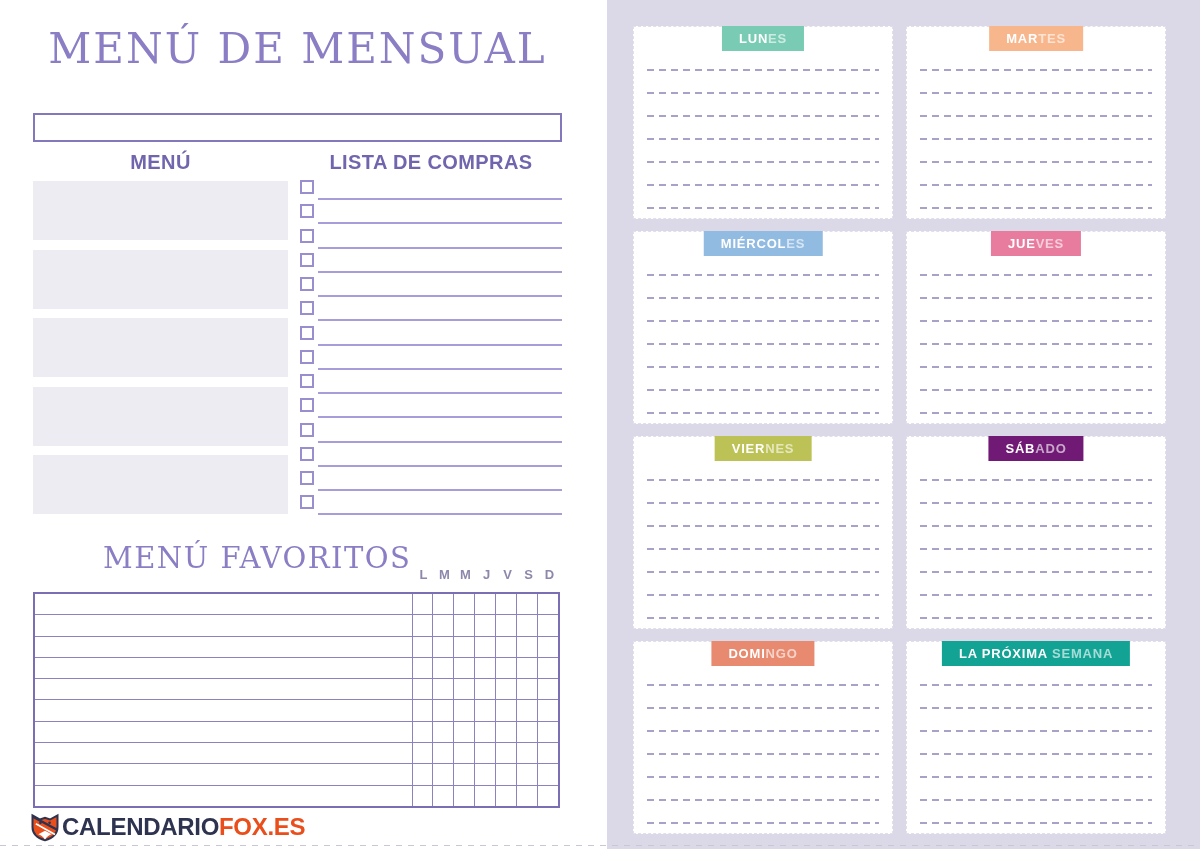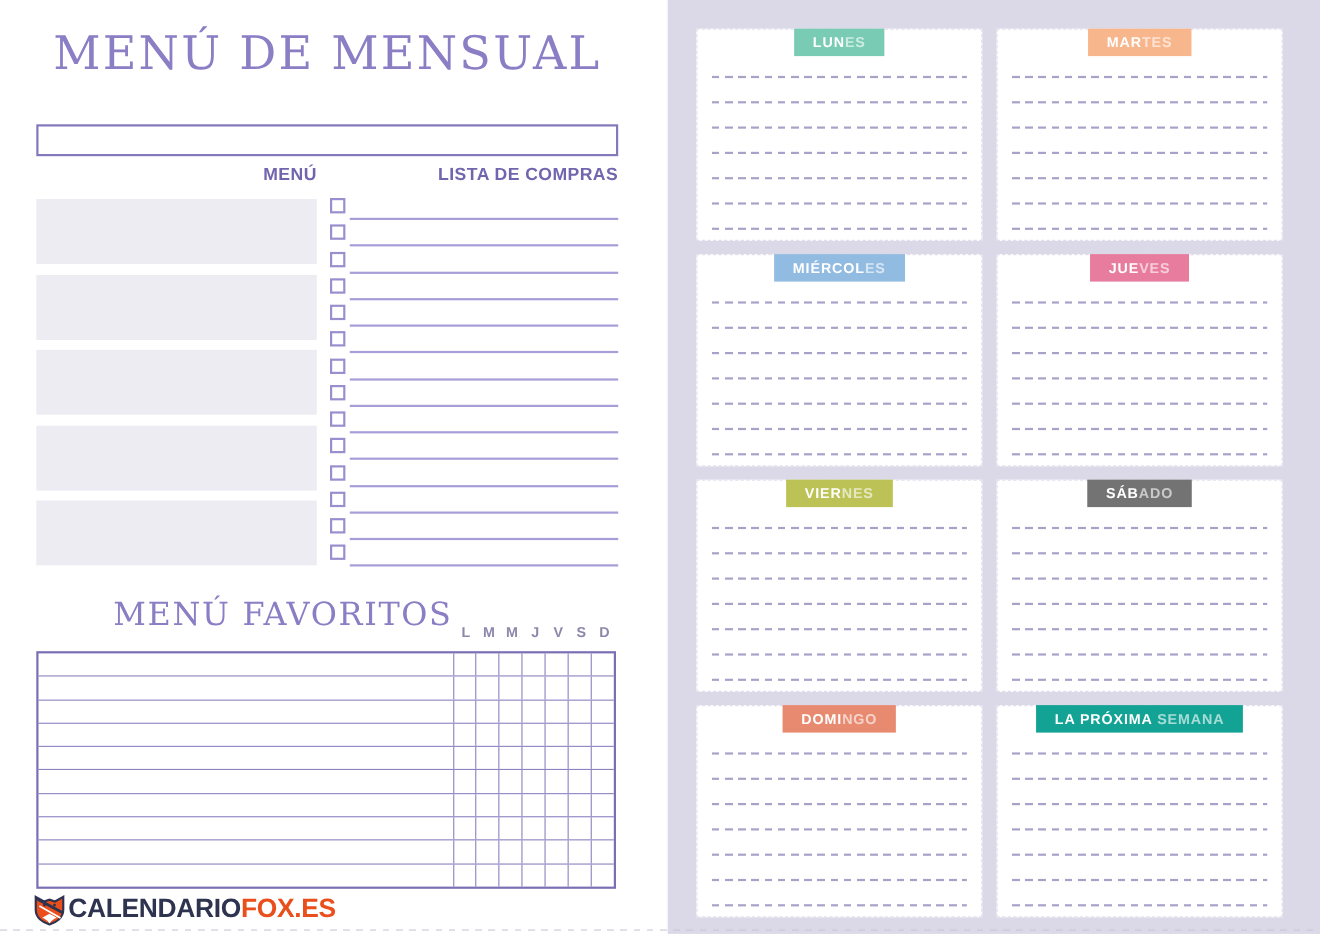--- a/index.html
+++ b/index.html
@@ -7,22 +7,22 @@
   body { font-family:"Liberation Sans", sans-serif; position:relative; background:#ffffff; overflow:hidden; }
   #root { position:absolute; left:0; top:0; width:1200px; height:849px; background:#ffffff;text-decoration:underline; }
 
   
   .left-page { position:absolute; left:0; top:0; width:607px; height:849px; background:#ffffff; }
   .page-title { position:absolute; left:33px; top:24px; width:529px; text-align:center;
     font-family:"DejaVu Serif","Liberation Serif",serif; font-weight:400; font-size:42px;
     color:#8b7ec5; letter-spacing:2px; white-space:nowrap; }
   .name-box { position:absolute; left:33px; top:113px; width:529px; height:29px;
     border:2px solid #8478bd; background:#ffffff; }
-  .col-header { position:absolute; top:151px; font-size:16px; font-weight:bold;
-    color:#7165ae; text-align:right; letter-spacing:.4px; }
+  .col-header { position:absolute; top:151px; font-size:20px; font-weight:bold;
+    color:#7165ae; text-align:center; letter-spacing:.4px; }
   .menu-h { left:33px; width:255px; }
   .list-h { left:300px; width:262px; }
 
   .menu-boxes { position:absolute; left:33px; top:0; width:255px; }
   .menu-box { position:absolute; left:0; width:255px; height:59px; background:#eeecf3; }
 
   .shop-list { position:absolute; left:300px; top:0; width:262px; }
   .shop-row { position:absolute; left:0; width:262px; height:24px; }
   .shop-check { position:absolute; left:0; top:1px; width:14px; height:14px;
     border:2px solid #9a8fce; background:#ffffff; }
@@ -316,21 +316,21 @@
         <div class="ribbon" style="background: rgb(188, 194, 85);"><span>VIER</span><span class="lite">NES</span></div>
         <div class="card-line" style="top: 42px;"></div>
         <div class="card-line" style="top: 65px;"></div>
         <div class="card-line" style="top: 88px;"></div>
         <div class="card-line" style="top: 111px;"></div>
         <div class="card-line" style="top: 134px;"></div>
         <div class="card-line" style="top: 157px;"></div>
         <div class="card-line" style="top: 180px;"></div>
       </div>
       <div class="day-card" style="left: 299px; top: 436px;">
-        <div class="ribbon" style="background: #737373;"><span>SÁB</span><span class="lite">ADO</span></div>
+        <div class="ribbon" style="background: #701a75;"><span>SÁB</span><span class="lite">ADO</span></div>
         <div class="card-line" style="top: 42px;"></div>
         <div class="card-line" style="top: 65px;"></div>
         <div class="card-line" style="top: 88px;"></div>
         <div class="card-line" style="top: 111px;"></div>
         <div class="card-line" style="top: 134px;"></div>
         <div class="card-line" style="top: 157px;"></div>
         <div class="card-line" style="top: 180px;"></div>
       </div>
       <div class="day-card" style="left: 26px; top: 641px;">
         <div class="ribbon" style="background: rgb(231, 138, 112);"><span>DOMI</span><span class="lite">NGO</span></div>

